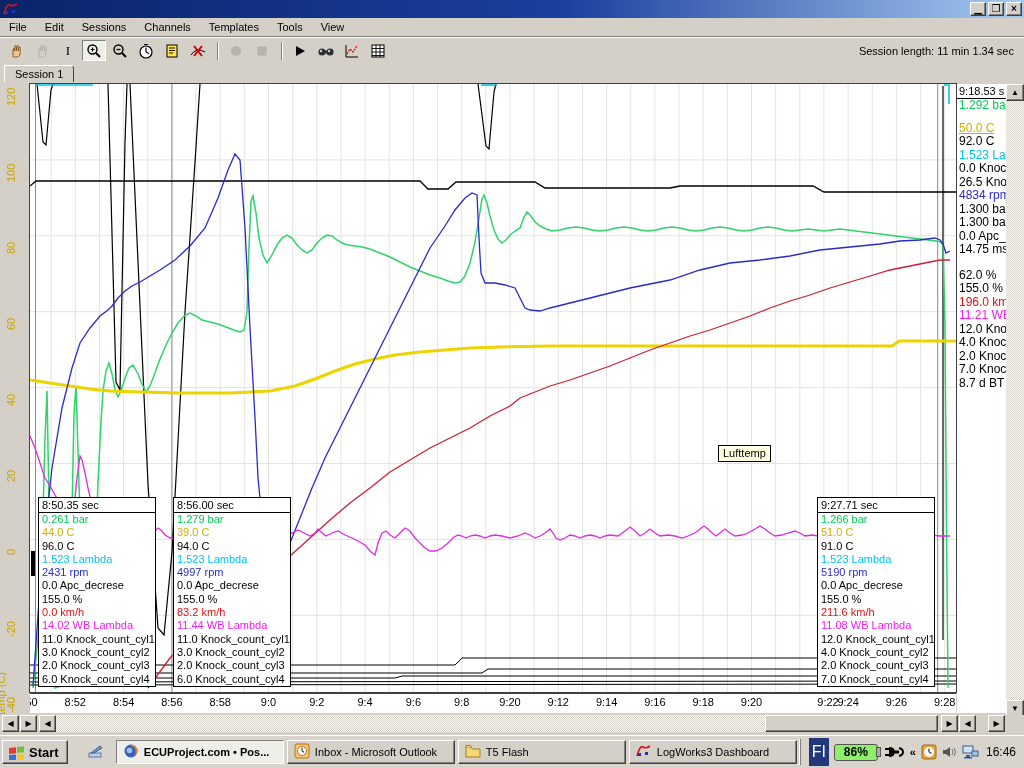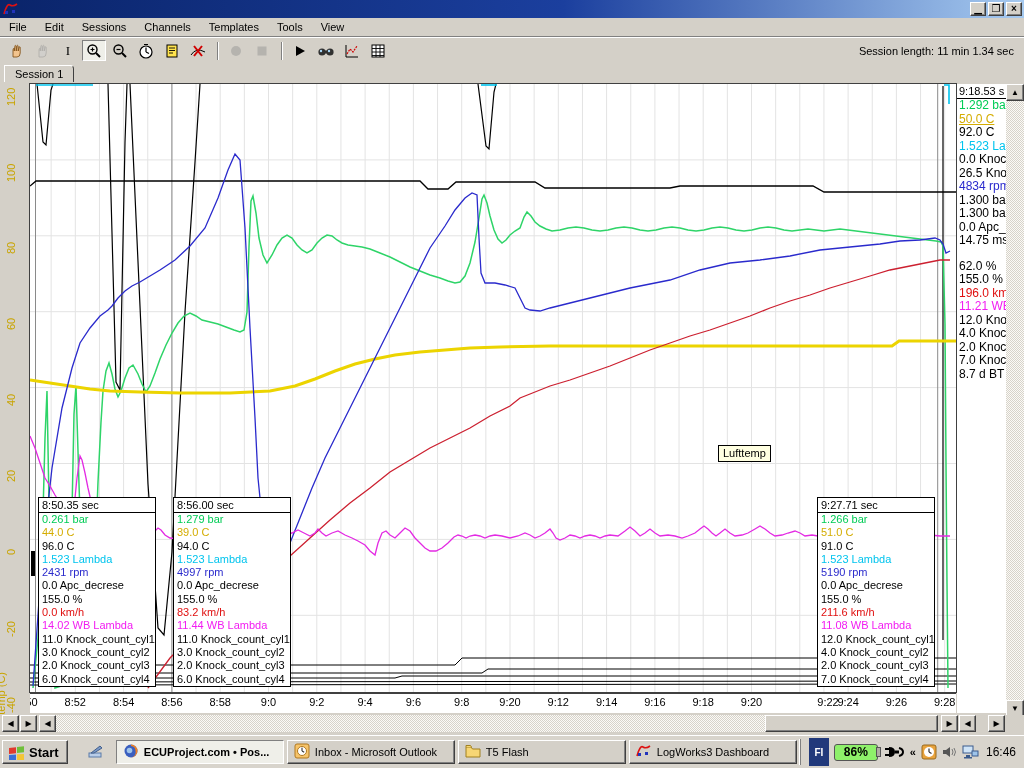--- a/index.html
+++ b/index.html
@@ -86,21 +86,21 @@
   #start-btn { height:24px; display:flex; align-items:center; gap:4px; padding:0 8px 0 5px;
                font-weight:bold; font-size:13px; margin-right:16px; }
   #quicklaunch { width:26px; height:24px; display:flex; align-items:center; justify-content:center; margin-right:8px; }
   .task-btn { height:24px; width:168px; display:flex; align-items:center; gap:5px; padding:0 6px;
               margin-right:3px; overflow:hidden; white-space:nowrap; }
   .task-btn.active { background:#efefe9; border-color:#808080 #fff #fff #808080; box-shadow:none; font-weight:bold; }
   .task-btn .tb-label { overflow:hidden; text-overflow:ellipsis; }
   #tray { margin-left:auto; height:26px; display:flex; align-items:center; gap:5px; padding:0 6px 0 8px;
           border-left:1px solid #808080; box-shadow:-1px 0 0 #fff; }
   #tray-fi { width:20px; height:28px; background:#21397b; color:#fff; display:flex; align-items:center;
-             justify-content:center; font-size:10px; font-weight:bold; }
+             justify-content:center; font-size:16px; font-weight:normal; }
   #tray-batt { width:44px; height:17px; background:#8ef06a; border:1px solid #555; border-radius:3px;
                display:flex; align-items:center; justify-content:center; font-weight:bold; font-size:12px; position:relative; }
   #tray-batt::after { content:""; position:absolute; right:-4px; width:3px; height:8px; background:#b0aca4; border:1px solid #555; }
   #tray-time { font-size:12px; padding-left:2px; }
   .trayglyph { display:flex; align-items:center; justify-content:center; }
 </style>
 </head>
 <body>
 
 <div id="titlebar" class="abs">
@@ -323,21 +323,21 @@
       <span class="xlabel" style="left: 781px;">9:22</span>
       <span class="xlabel" style="left: 801.1px;">9:24</span>
       <span class="xlabel" style="left: 849.4px;">9:26</span>
       <span class="xlabel" style="left: 897.7px;">9:28</span>
     </div>
 
   <div id="vpanel" class="abs">
     <div id="vp-header">9:18.53 s</div>
     <div id="vp-rows">
         <div class="vp-row" style="color: rgb(0, 204, 85);">1.292 ba</div>
-        <div class="vp-row" style="color: rgb(212, 172, 0); text-decoration: underline;">50.0 C</div>
+        <div class="vp-row" style="color: rgb(212, 172, 0); text-decoration: underline; margin-top: 9px;">50.0 C</div>
         <div class="vp-row" style="color: rgb(0, 0, 0);">92.0 C</div>
         <div class="vp-row" style="color: rgb(0, 196, 238);">1.523 La</div>
         <div class="vp-row" style="color: rgb(0, 0, 0);">0.0 Knoc</div>
         <div class="vp-row" style="color: rgb(0, 0, 0);">26.5 Kno</div>
         <div class="vp-row" style="color: rgb(42, 42, 204);">4834 rpm</div>
         <div class="vp-row" style="color: rgb(0, 0, 0);">1.300 ba</div>
         <div class="vp-row" style="color: rgb(0, 0, 0);">1.300 ba</div>
         <div class="vp-row" style="color: rgb(0, 0, 0);">0.0 Apc_</div>
         <div class="vp-row" style="color: rgb(0, 0, 0);">14.75 ms</div>
         <div class="vp-row" style="color: rgb(0, 0, 0); margin-top: 12px;">62.0 %</div>

